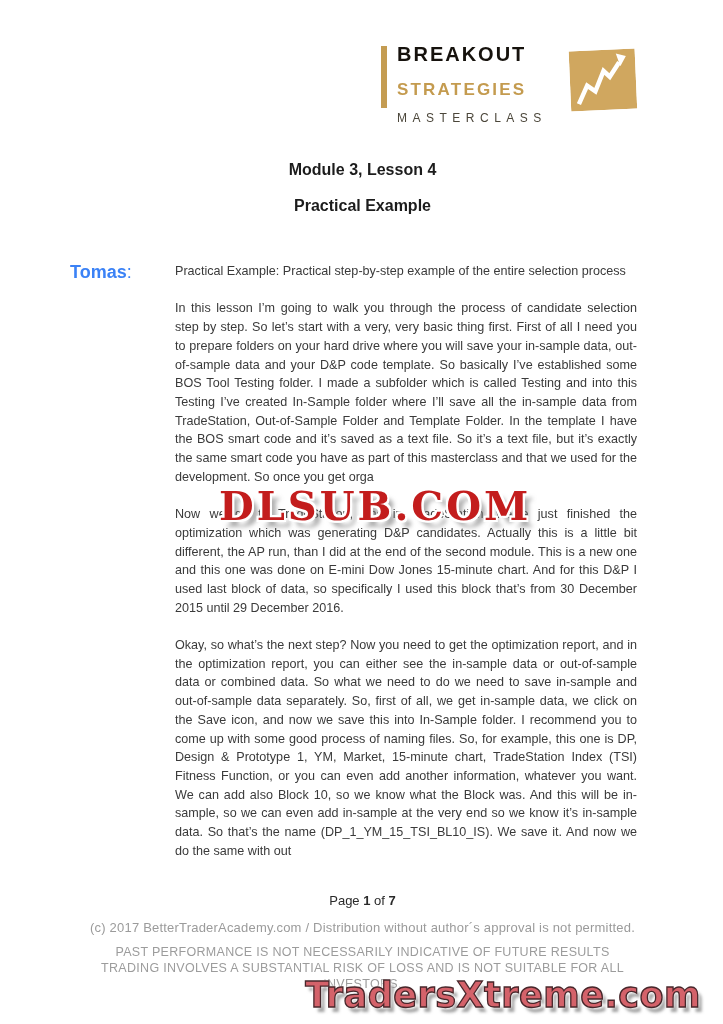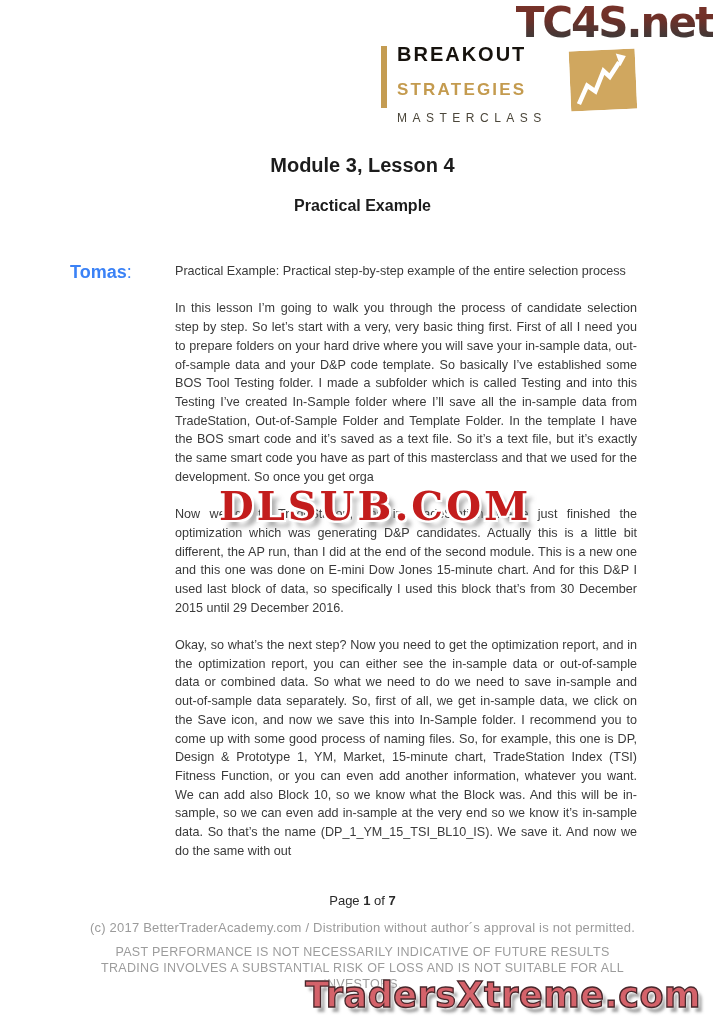--- a/index.html
+++ b/index.html
@@ -19,21 +19,21 @@
   
   .logo{position:absolute;left:381px;top:44px;z-index:10;}
   .logo-bar{position:absolute;left:0;top:2px;width:6px;height:62px;background:#C49C52;}
   .logo-text{position:absolute;left:16px;top:0;white-space:nowrap;}
   .logo-line1{font-size:20px;font-weight:bold;letter-spacing:2px;color:#16120d;line-height:1;}
   .logo-line2{font-size:17px;font-weight:bold;letter-spacing:2.2px;color:#C49B4F;line-height:1;margin-top:17px;}
   .logo-line3{font-size:12px;font-weight:400;letter-spacing:5.5px;color:#4b463a;line-height:1;margin-top:14px;}
   .logo-square{position:absolute;left:189px;top:6px;transform:rotate(-2.5deg);}
   
   .center-band{position:absolute;left:88px;width:549px;text-align:center;}
-  .h-module{top:154px;font-size:20px;font-weight:bold;color:#1c1c1c;}
+  .h-module{top:161px;font-size:16px;font-weight:bold;color:#1c1c1c;}
   .h-lesson{top:197px;font-size:16px;font-weight:bold;color:#1c1c1c;}
   
   .speaker{position:absolute;left:70px;top:262px;font-size:18px;color:#3b82f6;}
   .speaker b{font-weight:bold;}
   .paras{position:absolute;left:175px;top:262px;width:462px;}
   .paras p{
     margin:0 0 18.7px 0;font-size:12.6px;line-height:18.7px;
     text-align:justify;color:#3a3a3a;
   }
   
@@ -58,21 +58,20 @@
     font-size:35px;line-height:1;letter-spacing:.5px;color:#D4626A;
     -webkit-text-stroke:1.3px #47272b;
     text-shadow:0 0 3px #fff,0 0 3px #fff,0 0 4px #fff,4px 5px 3px rgba(125,125,125,.7);
   }
 </style>
 </head>
 <body>
 
 <div class="page">
 
-  <div class="tc4s">TC4S.net</div>
 
   <div class="logo">
     <div class="logo-bar"></div>
     <div class="logo-text">
       <div class="logo-line1">BREAKOUT</div>
       <div class="logo-line2">STRATEGIES</div>
       <div class="logo-line3">MASTERCLASS</div>
     </div>
     <div class="logo-square">
       <svg width="66" height="60" viewBox="0 0 66 60" xmlns="http://www.w3.org/2000/svg">

